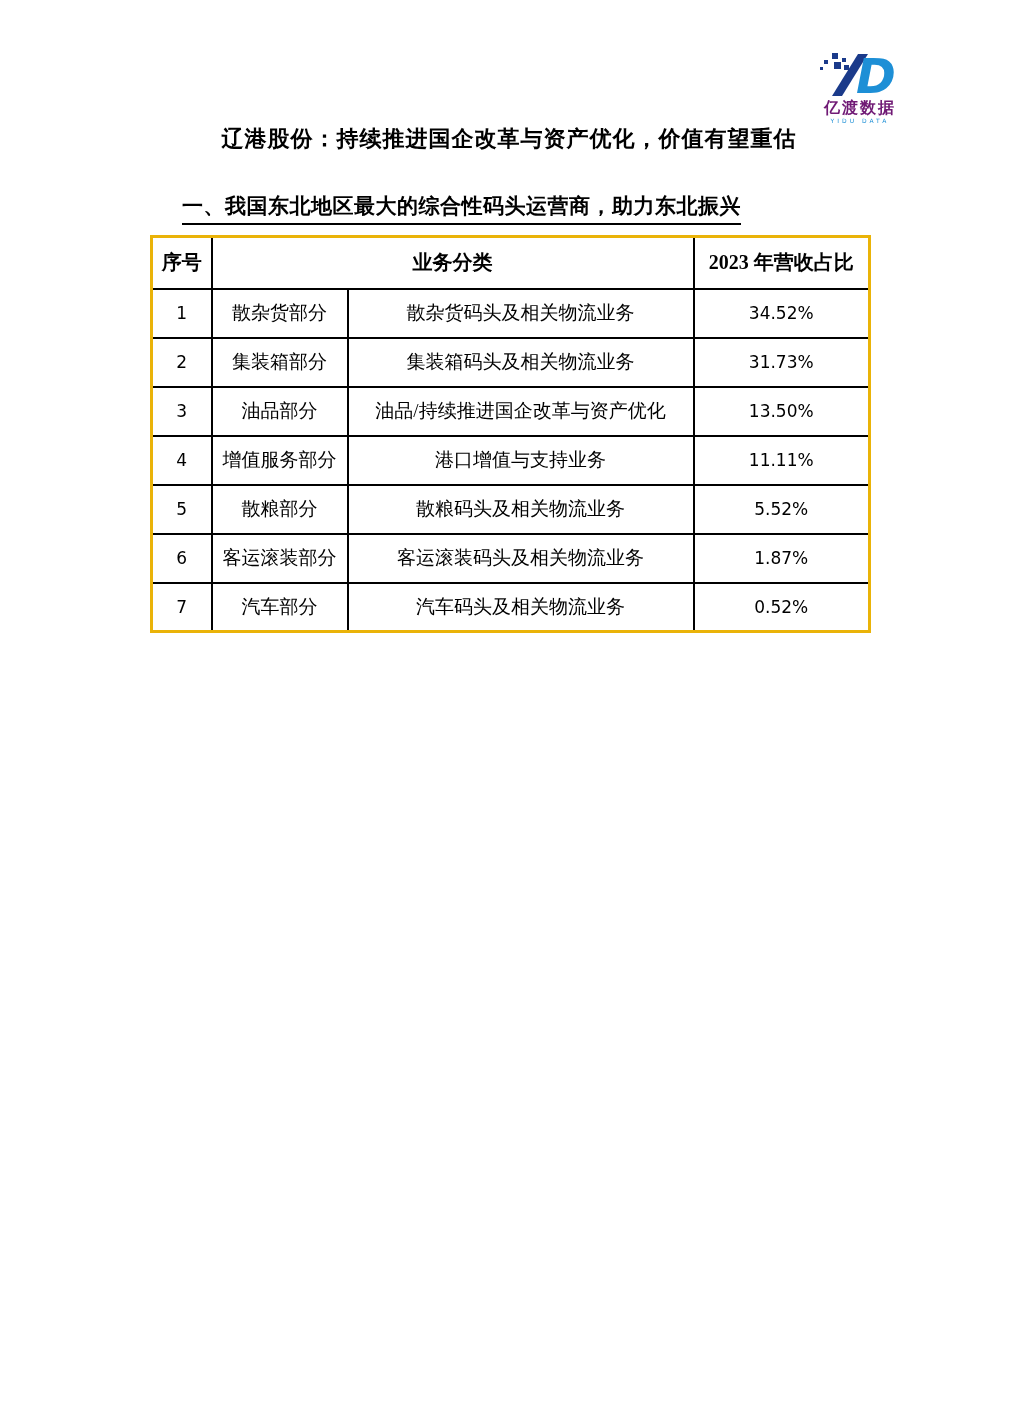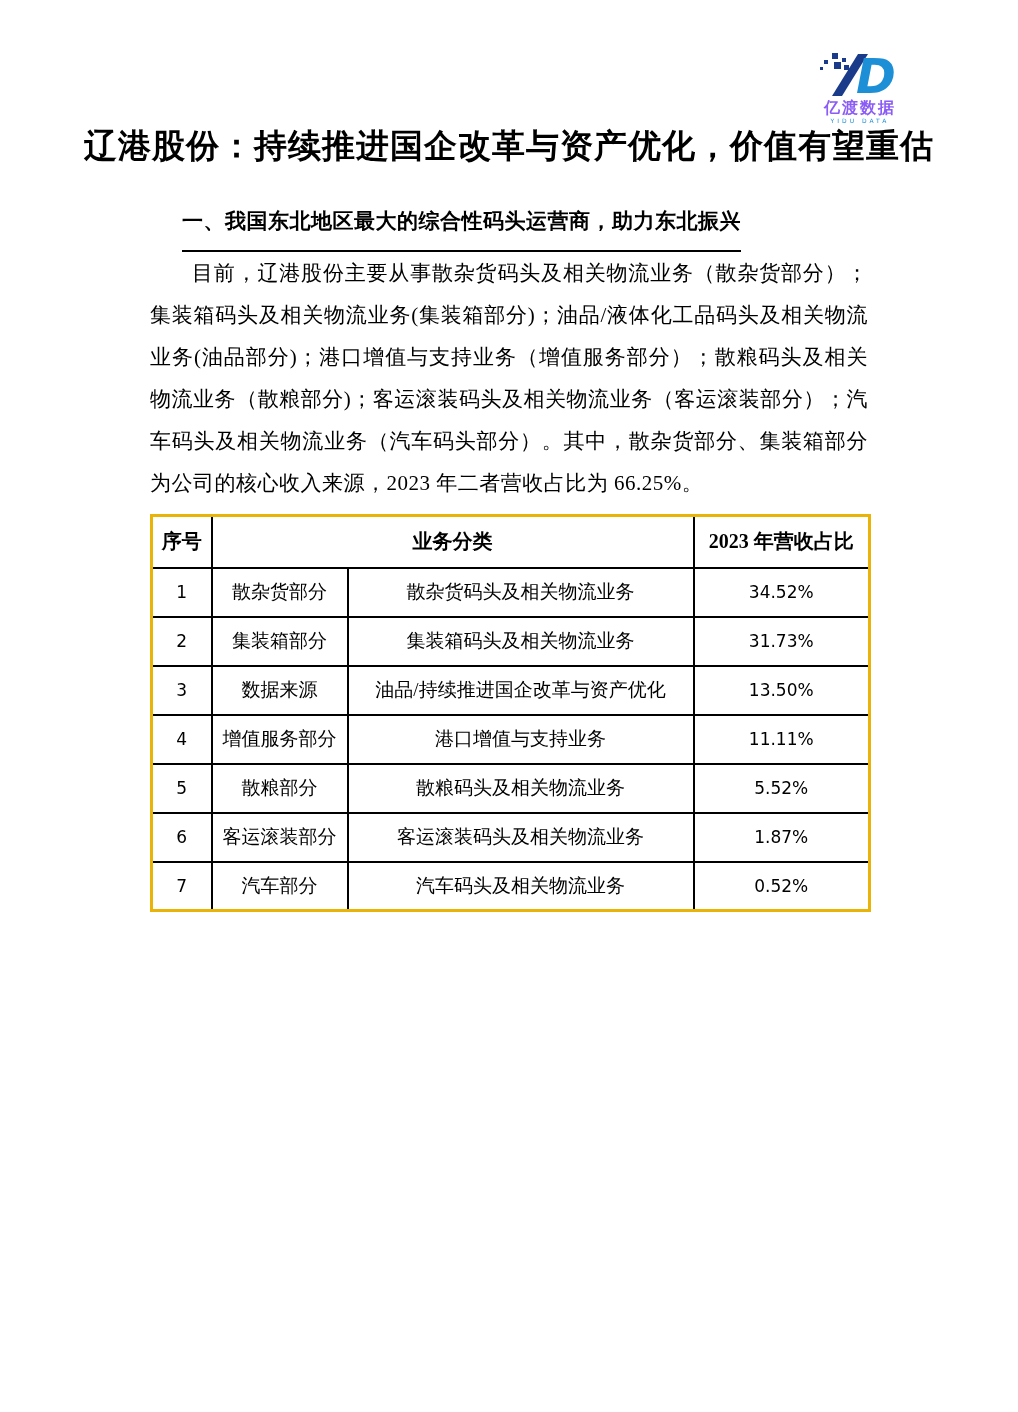--- a/index.html
+++ b/index.html
@@ -22,53 +22,53 @@
     width: 104px;
     text-align: center;
     line-height: 1;
   }
   .logo-mark { display: block; margin: 0 auto; }
   .logo-cn {
     font-family: "DejaVu Sans", "Liberation Sans", sans-serif;
     font-weight: bold;
     font-size: 16px;
     letter-spacing: 2px;
-    color: #8b5cf6;
+    color: #701a75;
     margin-top: 2px;
     white-space: nowrap;
   }
   .logo-en {
     font-family: "DejaVu Sans", "Liberation Sans", sans-serif;
     font-size: 6px;
     letter-spacing: 3px;
     color: #1d8fd6;
     margin-top: 2px;
     white-space: nowrap;
   }
 
   
   .doc-title {
     margin: 0;
     padding-top: 124px;
     text-align: center;
-    font-size: 33px;
+    font-size: 22px;
     font-weight: bold;
     letter-spacing: 1px;
   }
   .section-heading-row {
     margin: 38px 150px 0 150px;
     padding-left: 32px;
   }
   .section-heading {
     display: inline-block;
     font-size: 21px;
     font-weight: bold;
     letter-spacing: 0.5px;
     border-bottom: 2.5px solid #000;
-    padding-bottom: 15px;
+    padding-bottom: 3px;
   }
 
   
   .para {
     width: 718px;
     margin: 0 150px;
     font-size: 21px;
     line-height: 42px;
     text-align: justify;
     text-indent: 2em;
@@ -133,21 +133,20 @@
     <div class="logo-cn">亿渡数据</div>
     <div class="logo-en">YIDU DATA</div>
   </div>
 
   <h1 class="doc-title">辽港股份：持续推进国企改革与资产优化，价值有望重估</h1>
 
   <div class="section-heading-row">
     <span class="section-heading">一、我国东北地区最大的综合性码头运营商，助力东北振兴</span>
   </div>
 
-  <p class="para">目前，辽港股份主要从事散杂货码头及相关物流业务（散杂货部分）；集装箱码头及相关物流业务(集装箱部分)；油品/液体化工品码头及相关物流业务(油品部分)；港口增值与支持业务（增值服务部分）；散粮码头及相关物流业务（散粮部分)；客运滚装码头及相关物流业务（客运滚装部分）；汽车码头及相关物流业务（汽车码头部分）。其中，散杂货部分、集装箱部分为公司的核心收入来源，2023 年二者营收占比为 66.25%。</p>
 
   <table class="seg-table">
     <colgroup>
       <col style="width:60px">
       <col style="width:136px">
       <col style="width:346px">
       <col style="width:176px">
     </colgroup>
     <thead>
       <tr>
@@ -164,21 +163,21 @@
         <td class="num">34.52%</td>
       </tr>
       <tr>
         <td class="num">2</td>
         <td>集装箱部分</td>
         <td>集装箱码头及相关物流业务</td>
         <td class="num">31.73%</td>
       </tr>
       <tr>
         <td class="num">3</td>
-        <td>数据来源</td>
+        <td>油品部分</td>
         <td>油品/持续推进国企改革与资产优化</td>
         <td class="num">13.50%</td>
       </tr>
       <tr>
         <td class="num">4</td>
         <td>增值服务部分</td>
         <td>港口增值与支持业务</td>
         <td class="num">11.11%</td>
       </tr>
       <tr>

